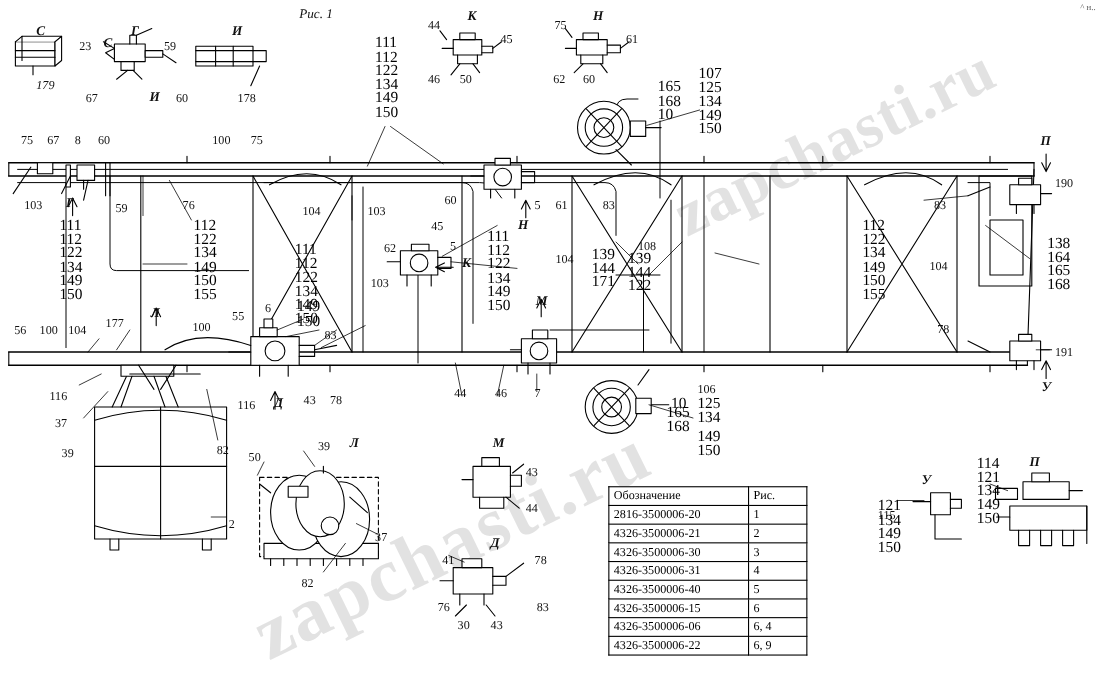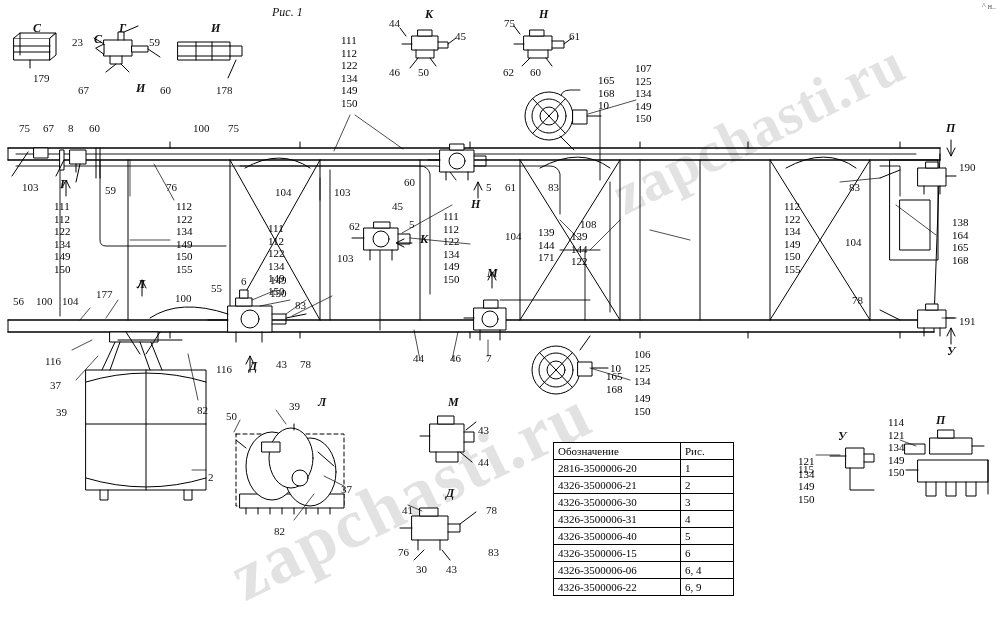--- a/index.html
+++ b/index.html
@@ -8,21 +8,21 @@
     background:#fff;
     font-family:"Liberation Serif", serif;
     color:#000;
     overflow:hidden;
     position:relative;
   }
   #sheet{position:relative;width:1000px;height:635px;}
   .lbl{position:absolute;font-size:11px;line-height:12px;white-space:pre;color:#111;}
   .lbl.i{font-style:italic;font-weight:bold;font-size:12px;}
   .lbl.t{font-style:italic;font-size:12px;}
-  .stack{position:absolute;font-size:11px;line-height:12.5px;white-space:pre;}
+  .stack{position:absolute;font-size:14px;line-height:12.5px;white-space:pre;}
   svg#art{position:absolute;left:0;top:0;width:1000px;height:635px;}
   
   .wm{position:absolute;left:0;top:0;width:1000px;height:635px;pointer-events:none;}
   .wm span{
     position:absolute;
     font-family:"Liberation Serif", serif;
     font-weight:bold;
     color:rgba(150,150,150,0.28);
     transform:rotate(-26deg);
     white-space:nowrap;
@@ -363,21 +363,21 @@
 
   <div class="lbl t" style="left:272px;top:6px;">Рис. 1</div>
   <div class="corner">^ н..</div>
 
   <div class="lbl i" style="left:33px;top:22px;">С</div>
   <div class="lbl i" style="left:119px;top:22px;">Г</div>
   <div class="lbl i" style="left:211px;top:22px;">И</div>
   <div class="lbl i" style="left:425px;top:8px;">К</div>
   <div class="lbl i" style="left:539px;top:8px;">Н</div>
 
-  <div class="lbl" style="left:33px;top:72px;">179</div>
+  <div class="lbl" style="left:33px;top:72px;font-style:italic;">179</div>
 
   <div class="lbl" style="left:72px;top:36px;">23</div>
   <div class="lbl i" style="left:94px;top:33px;">С</div>
   <div class="lbl" style="left:149px;top:36px;">59</div>
   <div class="lbl" style="left:78px;top:84px;">67</div>
   <div class="lbl i" style="left:136px;top:82px;">И</div>
   <div class="lbl" style="left:160px;top:84px;">60</div>
 
   <div class="lbl" style="left:216px;top:84px;">178</div>
 

